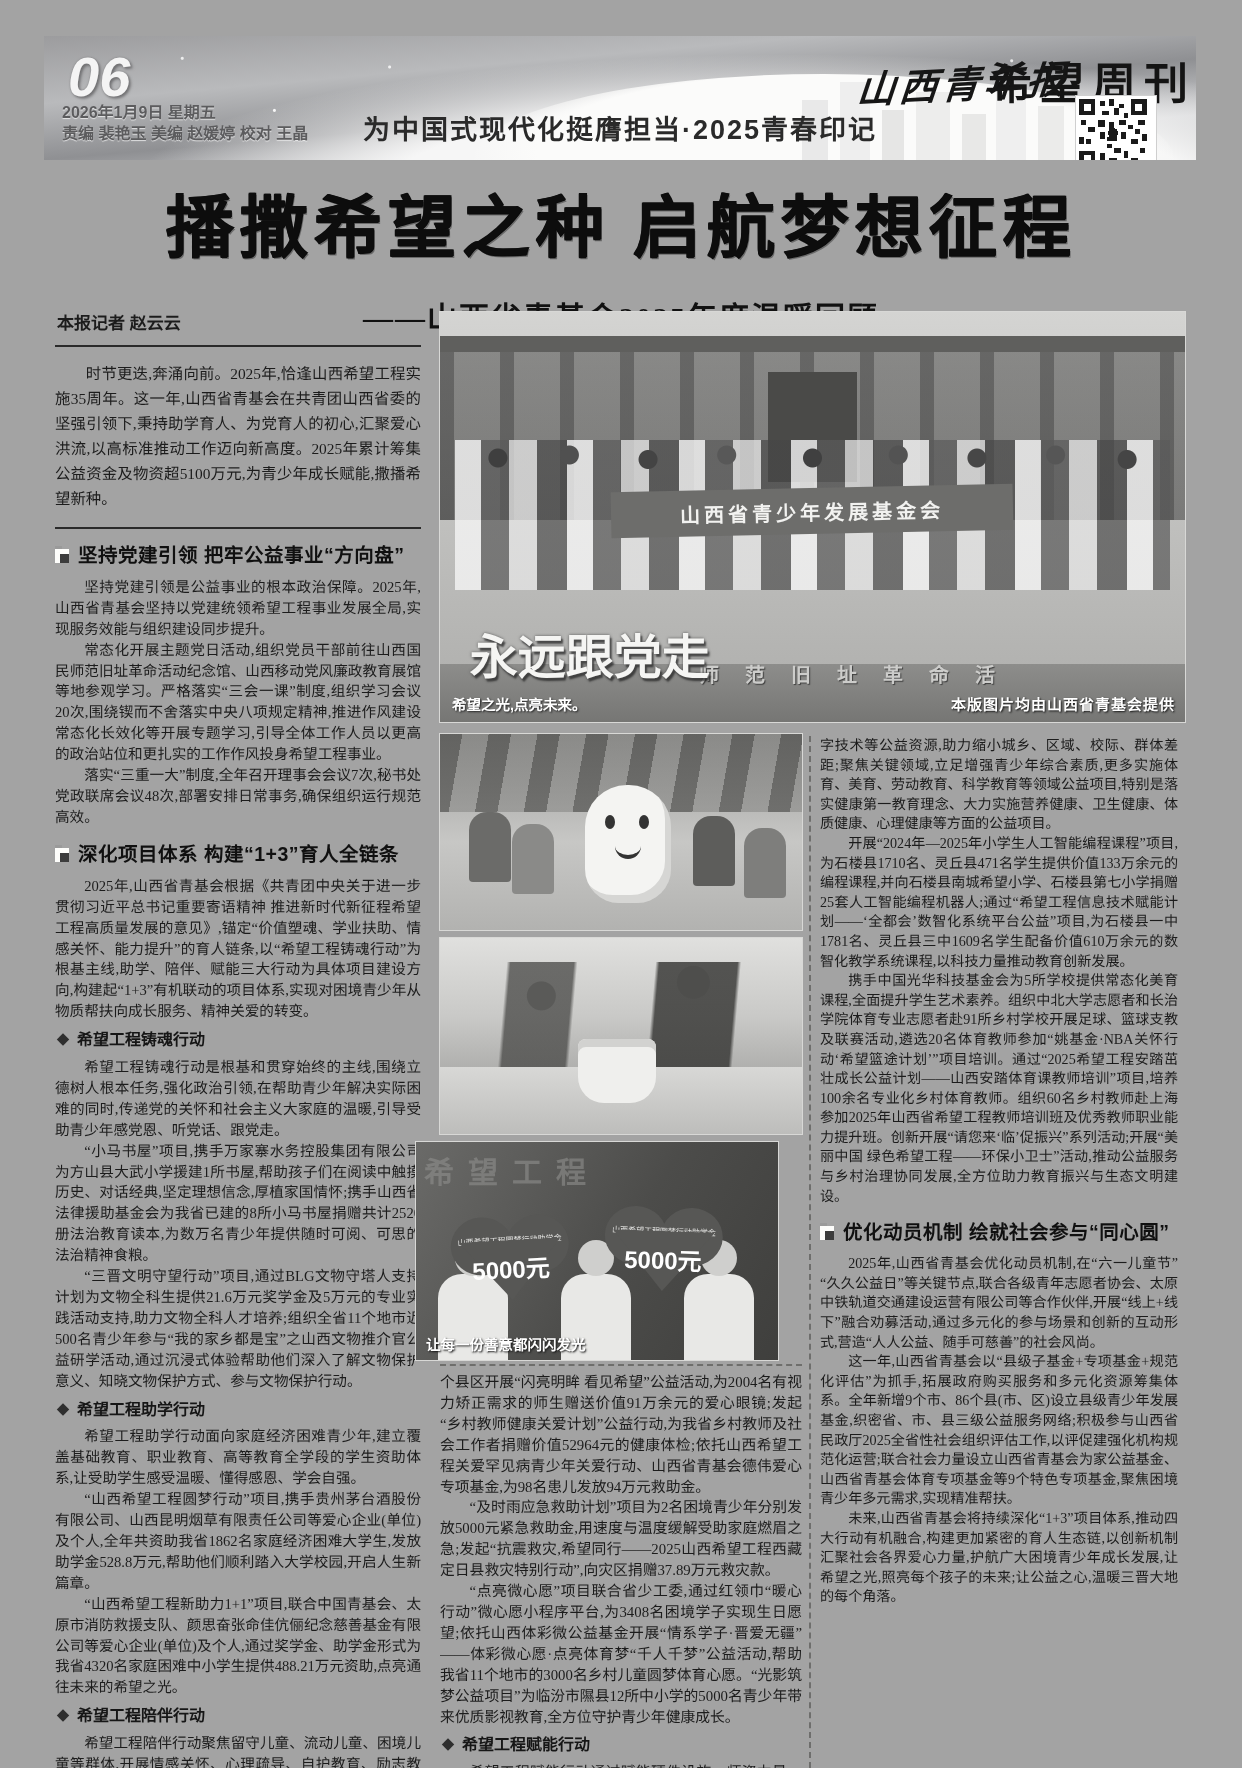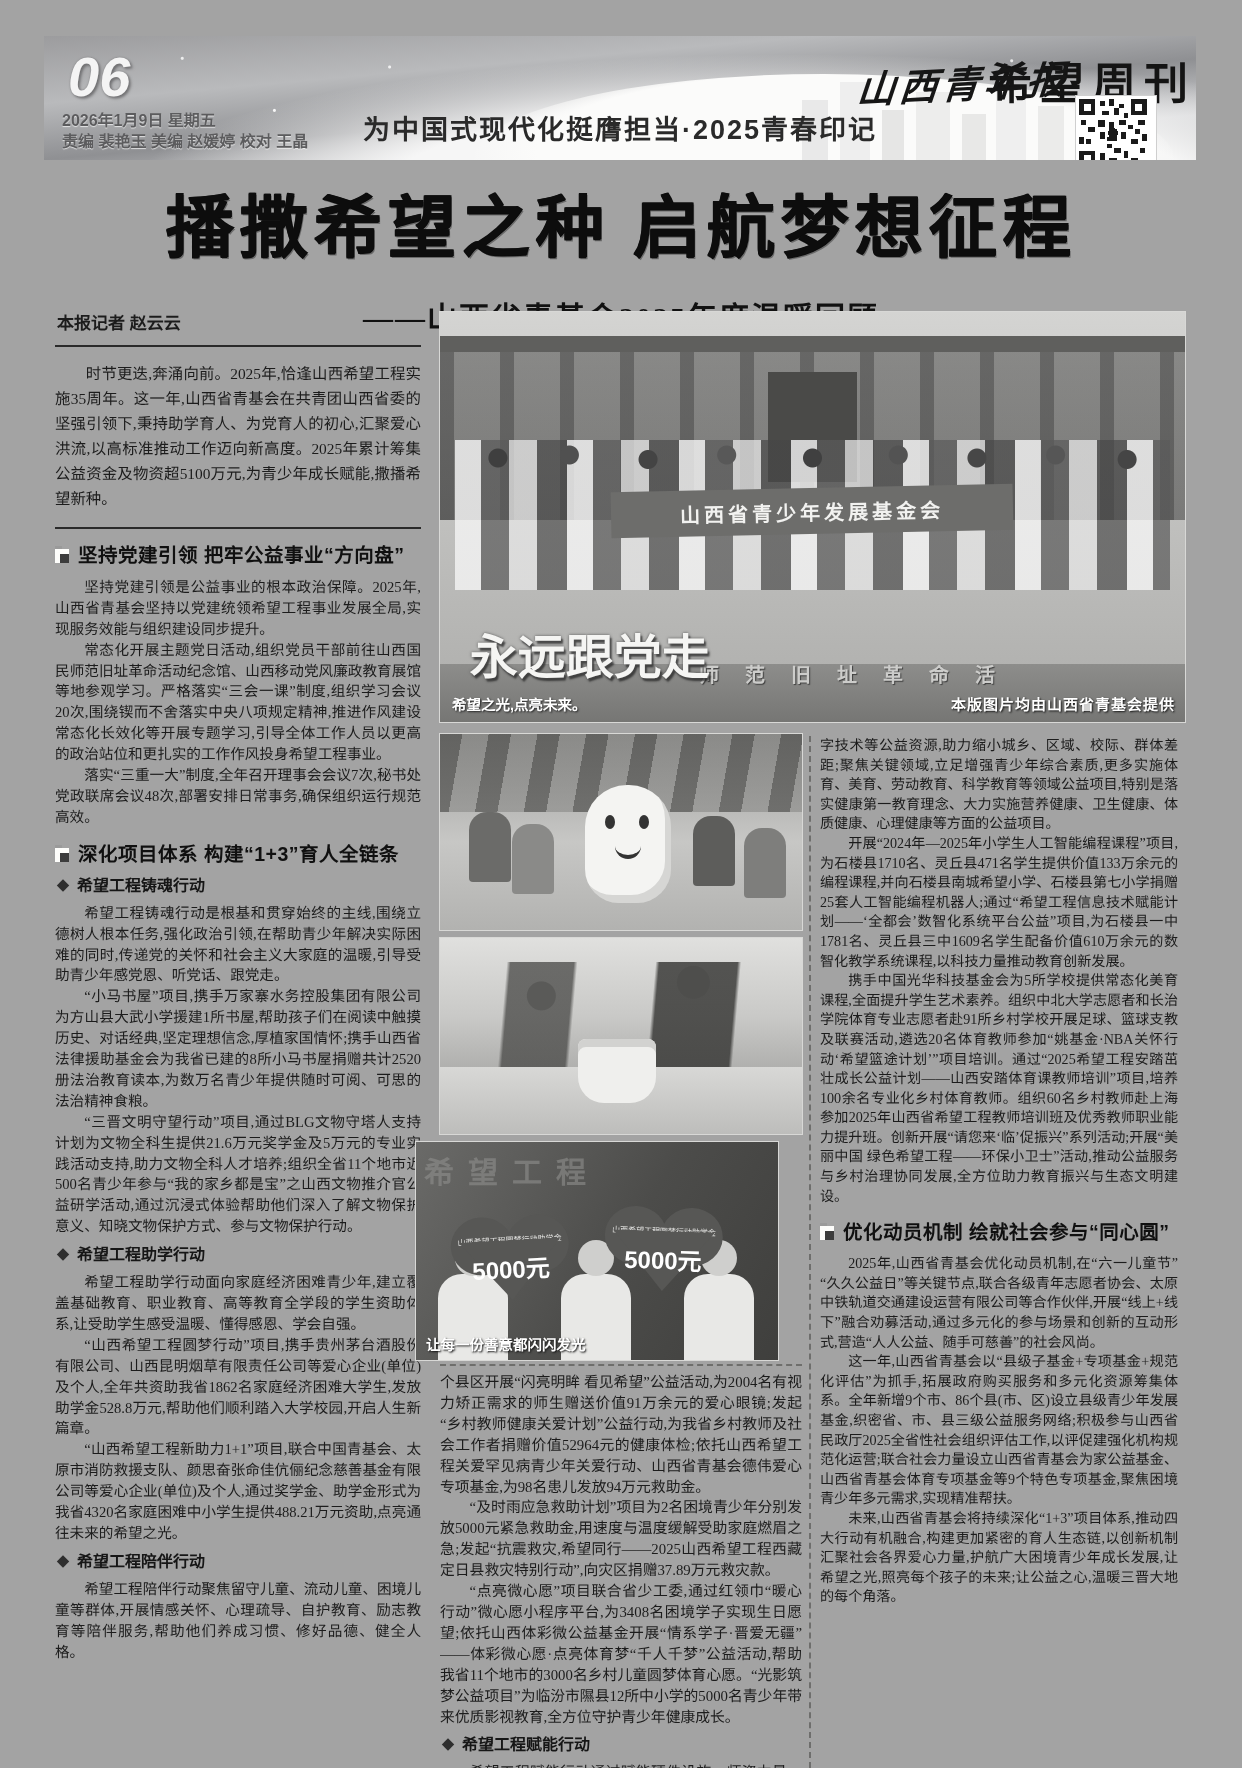--- a/index.html
+++ b/index.html
@@ -24,21 +24,21 @@
       linear-gradient(#d9d9d9,#d9d9d9) 6px 30px/26px 60px no-repeat,
       linear-gradient(#e3e3e3,#e3e3e3) 44px 12px/30px 78px no-repeat,
       linear-gradient(#d2d2d2,#d2d2d2) 86px 40px/22px 50px no-repeat,
       linear-gradient(#e0e0e0,#e0e0e0) 120px 22px/34px 68px no-repeat,
       linear-gradient(#d6d6d6,#d6d6d6) 166px 44px/24px 46px no-repeat,
       linear-gradient(#e5e5e5,#e5e5e5) 200px 16px/30px 74px no-repeat,
       linear-gradient(#dcdcdc,#dcdcdc) 242px 36px/26px 54px no-repeat;}
   .pageno{position:absolute;left:24px;top:8px;font-family:"Liberation Sans",sans-serif;
     font-weight:900;font-size:56px;font-style:italic;color:#f4f4f4;
     text-shadow:0 0 2px #7d7d7f,2px 2px 3px #6f6f71;}
-  .dateline{position:absolute;left:18px;top:74px;font-family:"Liberation Sans",sans-serif;
+  .dateline{position:absolute;left:18px;top:66px;font-family:"Liberation Sans",sans-serif;
     font-weight:700;font-size:16px;color:#5c5c5e;text-shadow:0 1px 1px rgba(255,255,255,.7);line-height:21px;}
   .weekly{position:absolute;left:0;right:0;top:12px;text-align:right;
     font-family:"Liberation Sans",sans-serif;font-weight:900;font-size:44px;
     letter-spacing:8px;color:#141414;}
   .slogan{position:absolute;left:0;right:0;top:72px;text-align:center;
     font-family:"Liberation Sans",sans-serif;font-weight:900;font-size:27px;
     letter-spacing:2px;color:#2a2a2a;}
   .papername{position:absolute;right:128px;top:18px;font-family:"Liberation Serif",serif;
     font-weight:900;font-style:italic;font-size:38px;letter-spacing:4px;color:#161616;
     transform:skewX(-8deg) rotate(-3deg);}
@@ -218,20 +218,21 @@
     <div class="byline">本报记者 赵云云</div>
     <div class="rule"></div>
     <div class="intro">时节更迭,奔涌向前。2025年,恰逢山西希望工程实施35周年。这一年,山西省青基会在共青团山西省委的坚强引领下,秉持助学育人、为党育人的初心,汇聚爱心洪流,以高标准推动工作迈向新高度。2025年累计筹集公益资金及物资超5100万元,为青少年成长赋能,撒播希望新种。</div>
     <div class="rule"></div>
     <div>
         <div class="blk h2">坚持党建引领 把牢公益事业“方向盘”</div>
         <div class="blk p">坚持党建引领是公益事业的根本政治保障。2025年,山西省青基会坚持以党建统领希望工程事业发展全局,实现服务效能与组织建设同步提升。</div>
         <div class="blk p">常态化开展主题党日活动,组织党员干部前往山西国民师范旧址革命活动纪念馆、山西移动党风廉政教育展馆等地参观学习。严格落实“三会一课”制度,组织学习会议20次,围绕锲而不舍落实中央八项规定精神,推进作风建设常态化长效化等开展专题学习,引导全体工作人员以更高的政治站位和更扎实的工作作风投身希望工程事业。</div>
         <div class="blk p">落实“三重一大”制度,全年召开理事会会议7次,秘书处党政联席会议48次,部署安排日常事务,确保组织运行规范高效。</div>
         <div class="blk h2">深化项目体系 构建“1+3”育人全链条</div>
+        <div class="blk p">2025年,山西省青基会根据《共青团中央关于进一步贯彻习近平总书记重要寄语精神 推进新时代新征程希望工程高质量发展的意见》,锚定“价值塑魂、学业扶助、情感关怀、能力提升”的育人链条,以“希望工程铸魂行动”为根基主线,助学、陪伴、赋能三大行动为具体项目建设方向,构建起“1+3”有机联动的项目体系,实现对困境青少年从物质帮扶向成长服务、精神关爱的转变。</div>
         <div class="blk h3">希望工程铸魂行动</div>
         <div class="blk p">希望工程铸魂行动是根基和贯穿始终的主线,围绕立德树人根本任务,强化政治引领,在帮助青少年解决实际困难的同时,传递党的关怀和社会主义大家庭的温暖,引导受助青少年感党恩、听党话、跟党走。</div>
         <div class="blk p">“小马书屋”项目,携手万家寨水务控股集团有限公司为方山县大武小学援建1所书屋,帮助孩子们在阅读中触摸历史、对话经典,坚定理想信念,厚植家国情怀;携手山西省法律援助基金会为我省已建的8所小马书屋捐赠共计2520册法治教育读本,为数万名青少年提供随时可阅、可思的法治精神食粮。</div>
         <div class="blk p">“三晋文明守望行动”项目,通过BLG文物守塔人支持计划为文物全科生提供21.6万元奖学金及5万元的专业实践活动支持,助力文物全科人才培养;组织全省11个地市近500名青少年参与“我的家乡都是宝”之山西文物推介官公益研学活动,通过沉浸式体验帮助他们深入了解文物保护意义、知晓文物保护方式、参与文物保护行动。</div>
         <div class="blk h3">希望工程助学行动</div>
         <div class="blk p">希望工程助学行动面向家庭经济困难青少年,建立覆盖基础教育、职业教育、高等教育全学段的学生资助体系,让受助学生感受温暖、懂得感恩、学会自强。</div>
         <div class="blk p">“山西希望工程圆梦行动”项目,携手贵州茅台酒股份有限公司、山西昆明烟草有限责任公司等爱心企业(单位)及个人,全年共资助我省1862名家庭经济困难大学生,发放助学金528.8万元,帮助他们顺利踏入大学校园,开启人生新篇章。</div>
         <div class="blk p">“山西希望工程新助力1+1”项目,联合中国青基会、太原市消防救援支队、颜思奋张命佳伉俪纪念慈善基金有限公司等爱心企业(单位)及个人,通过奖学金、助学金形式为我省4320名家庭困难中小学生提供488.21万元资助,点亮通往未来的希望之光。</div>
         <div class="blk h3">希望工程陪伴行动</div>
         <div class="blk p">希望工程陪伴行动聚焦留守儿童、流动儿童、困境儿童等群体,开展情感关怀、心理疏导、自护教育、励志教育等陪伴服务,帮助他们养成习惯、修好品德、健全人格。</div>

